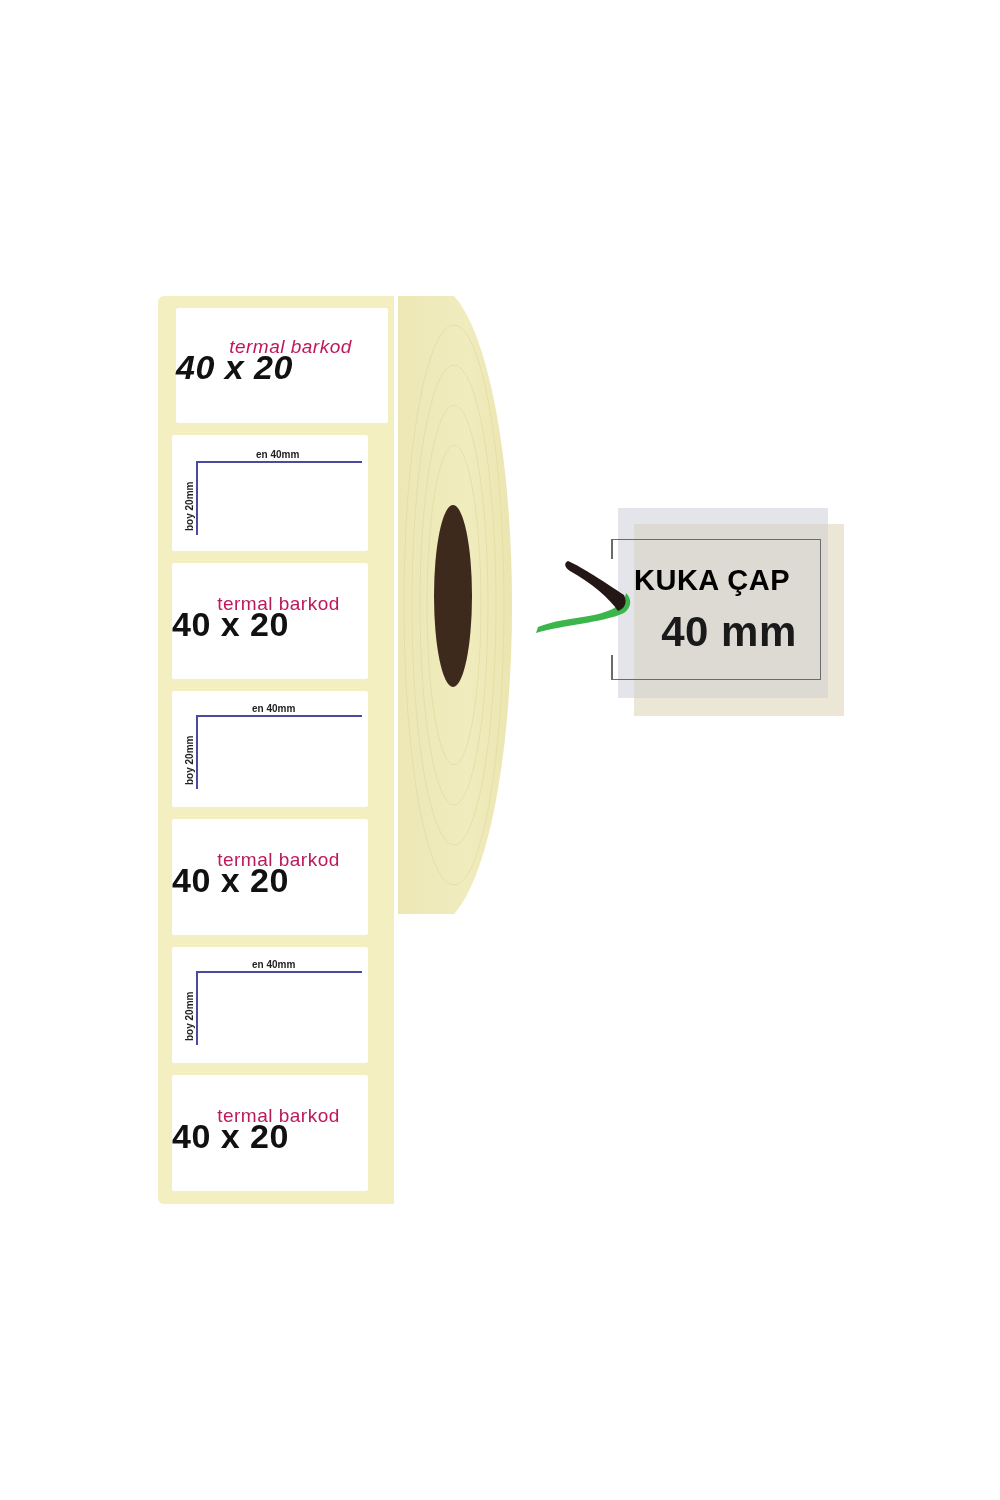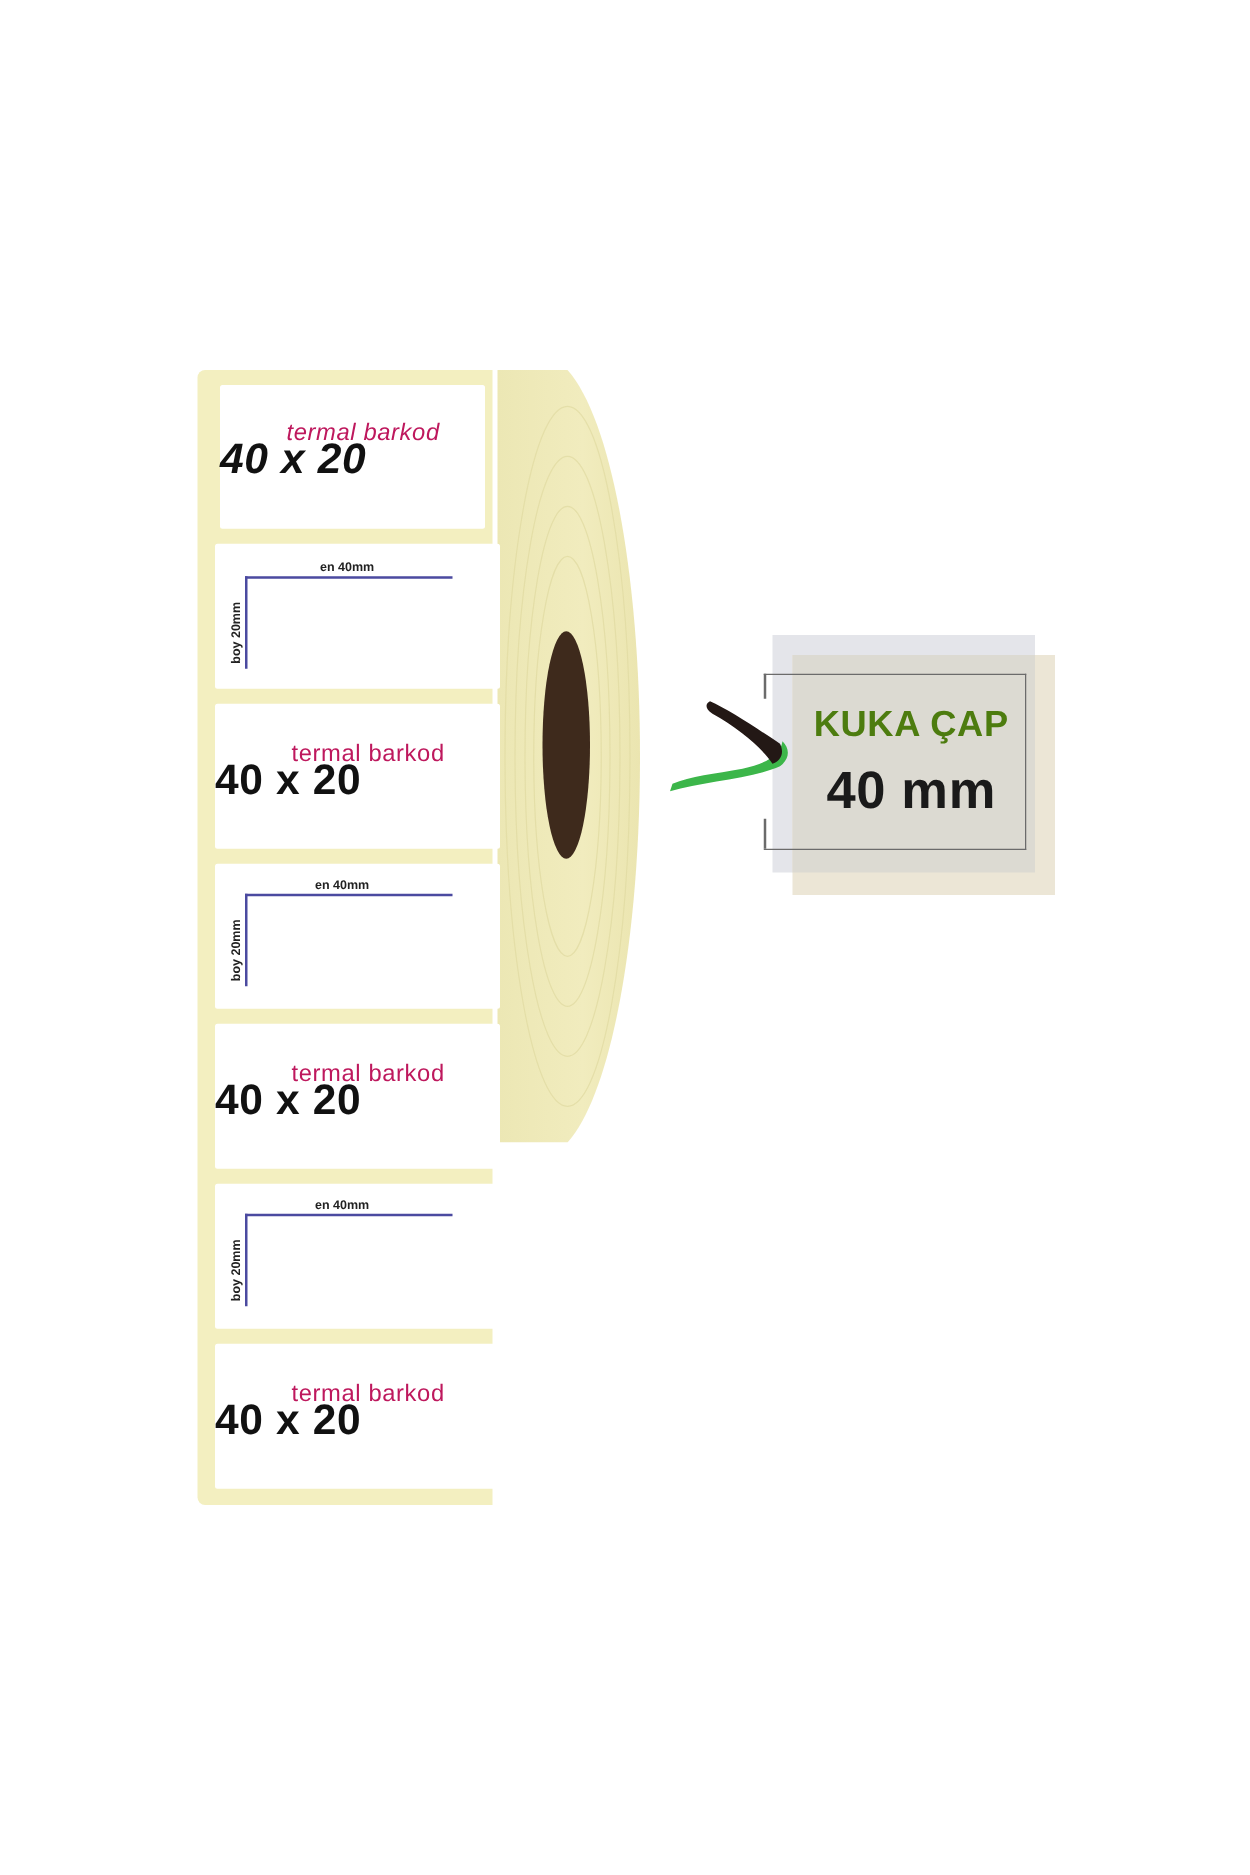--- a/index.html
+++ b/index.html
@@ -3,40 +3,40 @@
 <meta charset="utf-8">
 <style>
   html, body { margin:0; padding:0; }
   body { width:1000px; height:1500px; background:#ffffff; position:relative; overflow:hidden; font-family:"Liberation Sans", sans-serif; }
   .stage { position:absolute; left:0; top:0; width:1000px; height:1500px; }
 
   
   .roll-side { position:absolute; left:378px; top:296px; width:134px; height:618px; }
   .roll-backing { position:absolute; left:158px; top:296px; width:236px; height:908px; background:#f3efc0; border-radius:6px 0 0 6px; }
 
-  .label { position:absolute; left:172px; width:228px; background:#ffffff; border-radius:2px; }
+  .label { position:absolute; left:172px; width:196px; background:#ffffff; border-radius:2px; }
   .label.tilt { left:176px; width:212px; }
 
   .size-text { position:absolute; left:0; right:0; text-align:left; font-weight:bold; color:#111; font-size:34px; letter-spacing:0.5px; }
   .size-text.italic { font-style:italic; }
   .watermark { position:absolute; left:17px; right:0; text-align:center; color:#be185d; font-size:19px; letter-spacing:0.5px; }
 
   .dim-h { position:absolute; height:1.5px; background:#4b4aa0; }
   .dim-v { position:absolute; width:1.5px; background:#4b4aa0; }
   .dim-h-label { position:absolute; font-size:10px; font-weight:bold; color:#222; }
   .dim-v-label { position:absolute; font-size:10px; font-weight:bold; color:#222; transform:rotate(-90deg); transform-origin:left top; white-space:nowrap; }
 
   
   .callout-back1 { position:absolute; left:618px; top:508px; width:210px; height:190px; background:#e4e5ea; }
   .callout-back2 { position:absolute; left:634px; top:524px; width:210px; height:192px; background:#ece6d6; }
   .callout-mid { position:absolute; left:634px; top:524px; width:194px; height:174px; background:#dcdad2; }
   .callout-frame { position:absolute; left:611px; top:539px; width:209px; height:139px; border:1.5px solid #6b6b6b; border-left:none; }
   .callout-frame-left-top { position:absolute; left:611px; top:539px; width:1.5px; height:20px; background:#6b6b6b; }
   .callout-frame-left-bot { position:absolute; left:611px; top:655px; width:1.5px; height:24px; background:#6b6b6b; }
-  .callout-title { position:absolute; left:634px; top:564px; width:190px; text-align:center; font-size:29px; font-weight:bold; color:#4d7c0f; letter-spacing:0.5px; }
+  .callout-title { position:absolute; left:634px; top:564px; width:190px; text-align:left; font-size:29px; font-weight:bold; color:#000000; letter-spacing:0.5px; }
   .callout-value { position:absolute; left:634px; top:608px; width:190px; text-align:center; font-size:42px; font-weight:bold; color:#1a1a1a; letter-spacing:0.5px; }
   .arrow { position:absolute; left:532px; top:555px; width:108px; height:90px; }
 </style>
 </head>
 <body>
 
 <div class="stage">
 
   <svg class="roll-side" viewBox="0 0 134 618">
     <defs>

